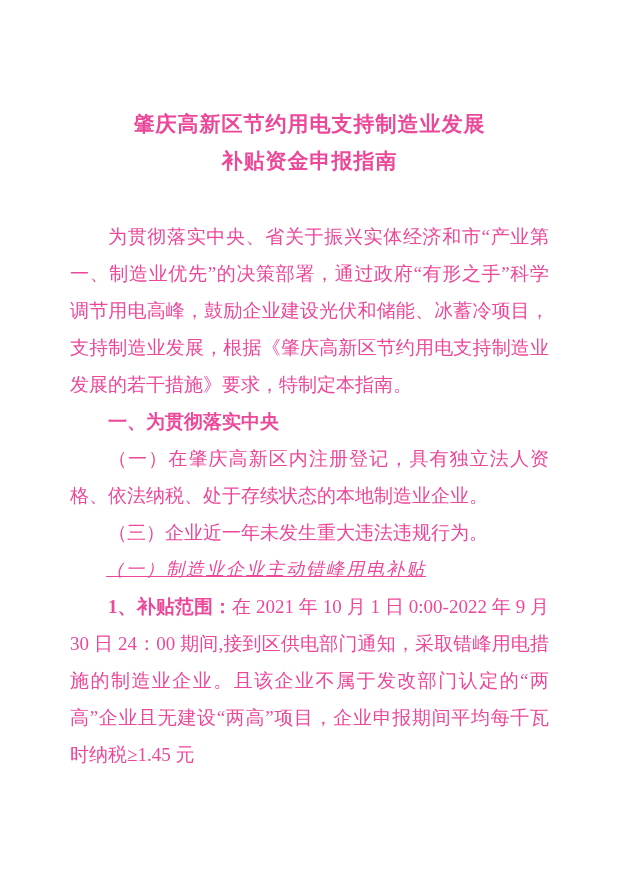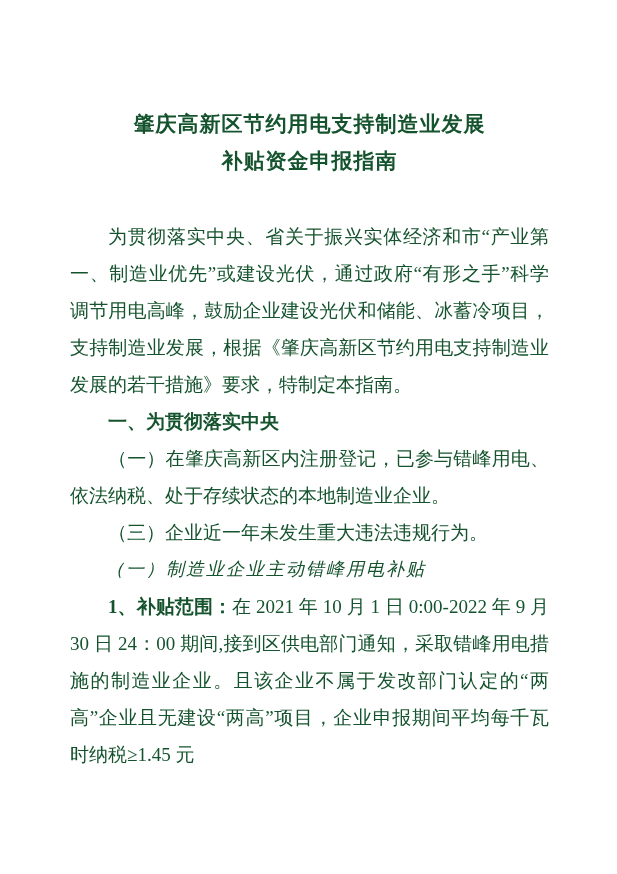--- a/index.html
+++ b/index.html
@@ -7,21 +7,21 @@
     padding: 0;
     background: #ffffff;
   }
   .page {
     position: relative;
     width: 617px;
     height: 874px;
     background: #ffffff;
     overflow: hidden;
     font-family: "Liberation Serif", "DejaVu Serif", serif;
-    color: #14532d;
+    color: #ec4899;
   }
   .content {
     padding: 106px 68px 0 70px;
   }
   .doc-title {
     margin: 0;
     text-align: center;
     font-size: 21px;
     font-weight: bold;
     line-height: 37px;
@@ -38,34 +38,35 @@
     text-indent: 2em;
     word-break: break-all;
   }
   .doc-body p.heading {
     font-weight: bold;
   }
   .doc-body p.kaiti {
     font-style: italic;
     font-size: 18px;
     letter-spacing: 2px;
+    text-decoration: underline;
   }
   .doc-body p b {
     font-weight: bold;
   }
 </style>
 </head>
 <body>
 
 <div class="page">
   <div class="content">
     <h1 class="doc-title">肇庆高新区节约用电支持制造业发展</h1>
     <h1 class="doc-title">补贴资金申报指南</h1>
     <div class="doc-body" id="doc-body">
-        <p class="para normal">为贯彻落实中央、省关于振兴实体经济和市“产业第一、制造业优先”或建设光伏，通过政府“有形之手”科学调节用电高峰，鼓励企业建设光伏和储能、冰蓄冷项目，支持制造业发展，根据《肇庆高新区节约用电支持制造业发展的若干措施》要求，特制定本指南。</p>
+        <p class="para normal">为贯彻落实中央、省关于振兴实体经济和市“产业第一、制造业优先”的决策部署，通过政府“有形之手”科学调节用电高峰，鼓励企业建设光伏和储能、冰蓄冷项目，支持制造业发展，根据《肇庆高新区节约用电支持制造业发展的若干措施》要求，特制定本指南。</p>
         <p class="para heading">一、为贯彻落实中央</p>
-        <p class="para normal">（一）在肇庆高新区内注册登记，已参与错峰用电、依法纳税、处于存续状态的本地制造业企业。</p>
+        <p class="para normal">（一）在肇庆高新区内注册登记，具有独立法人资格、依法纳税、处于存续状态的本地制造业企业。</p>
         <p class="para normal">（三）企业近一年未发生重大违法违规行为。</p>
         <p class="para kaiti">（一）制造业企业主动错峰用电补贴</p>
         <p class="para lead"><b>1、补贴范围：</b>在 2021 年 10 月 1 日 0:00-2022 年 9 月 30 日 24：00 期间,接到区供电部门通知，采取错峰用电措施的制造业企业。且该企业不属于发改部门认定的“两高”企业且无建设“两高”项目，企业申报期间平均每千瓦时纳税≥1.45 元</p>
       </div>
   </div>
 </div>
 
 </body></html>

